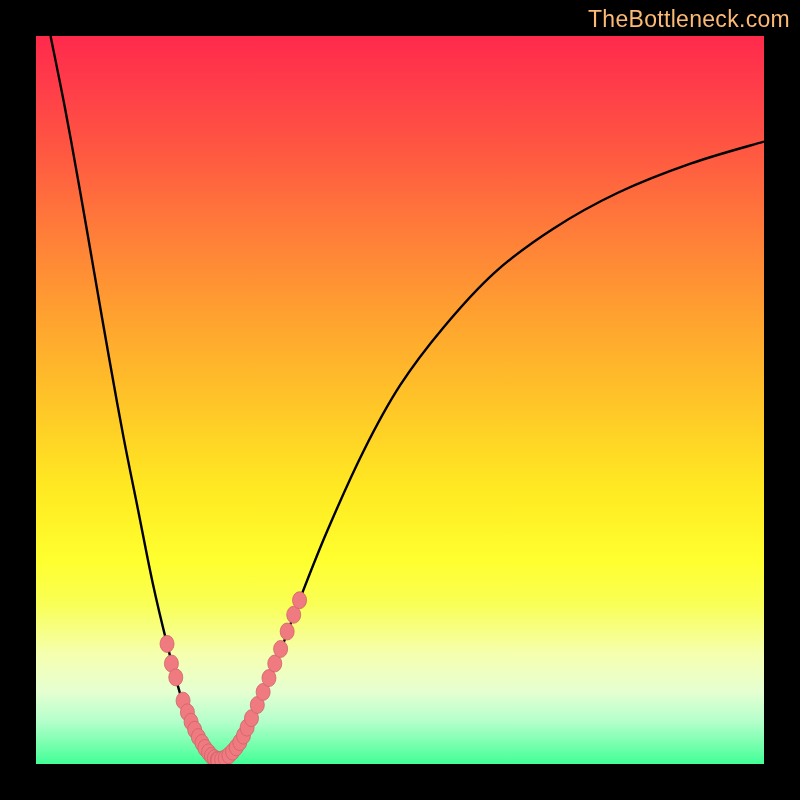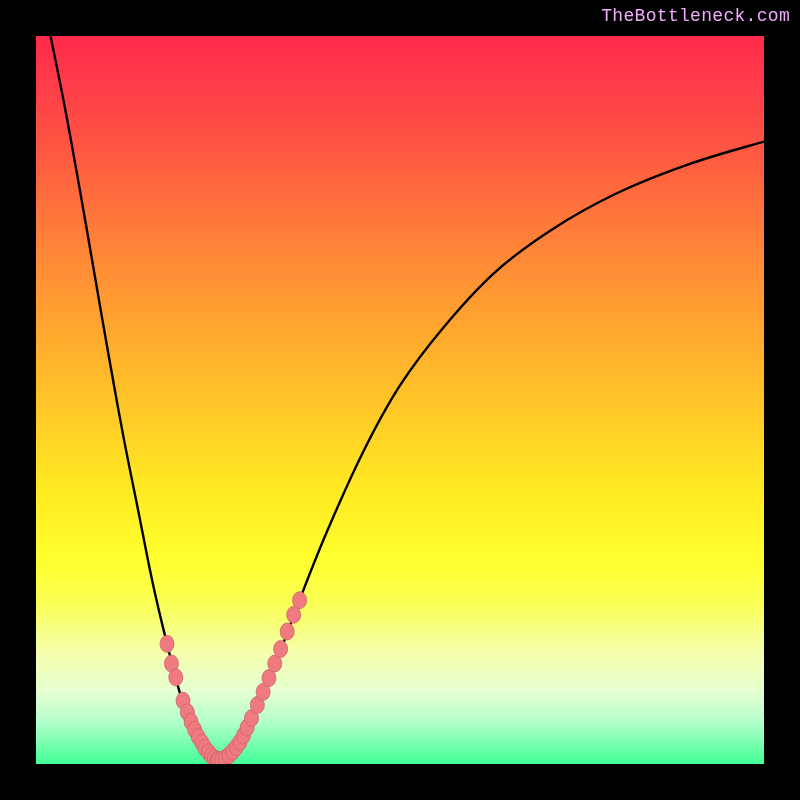--- a/index.html
+++ b/index.html
@@ -38,26 +38,25 @@
       #e6ffd1 90%,
       #b6ffcc 94%,
       #7effb1 97%,
       #41ff97 100%
     );
   }
   .watermark {
     position: absolute;
     top: 6px;
     right: 10px;
-    color: #f0abfc;
-    font-size: 18px;
+    color: #fdba74;
+    font-size: 23px;
     font-weight: 500;
     letter-spacing: 0.3px;
     user-select: none;
-    font-family: Liberation Mono, monospace;
   }
   svg.curves {
     position: absolute;
     left: 0;
     top: 0;
     width: 728px;
     height: 728px;
   }
 </style>
 </head>

